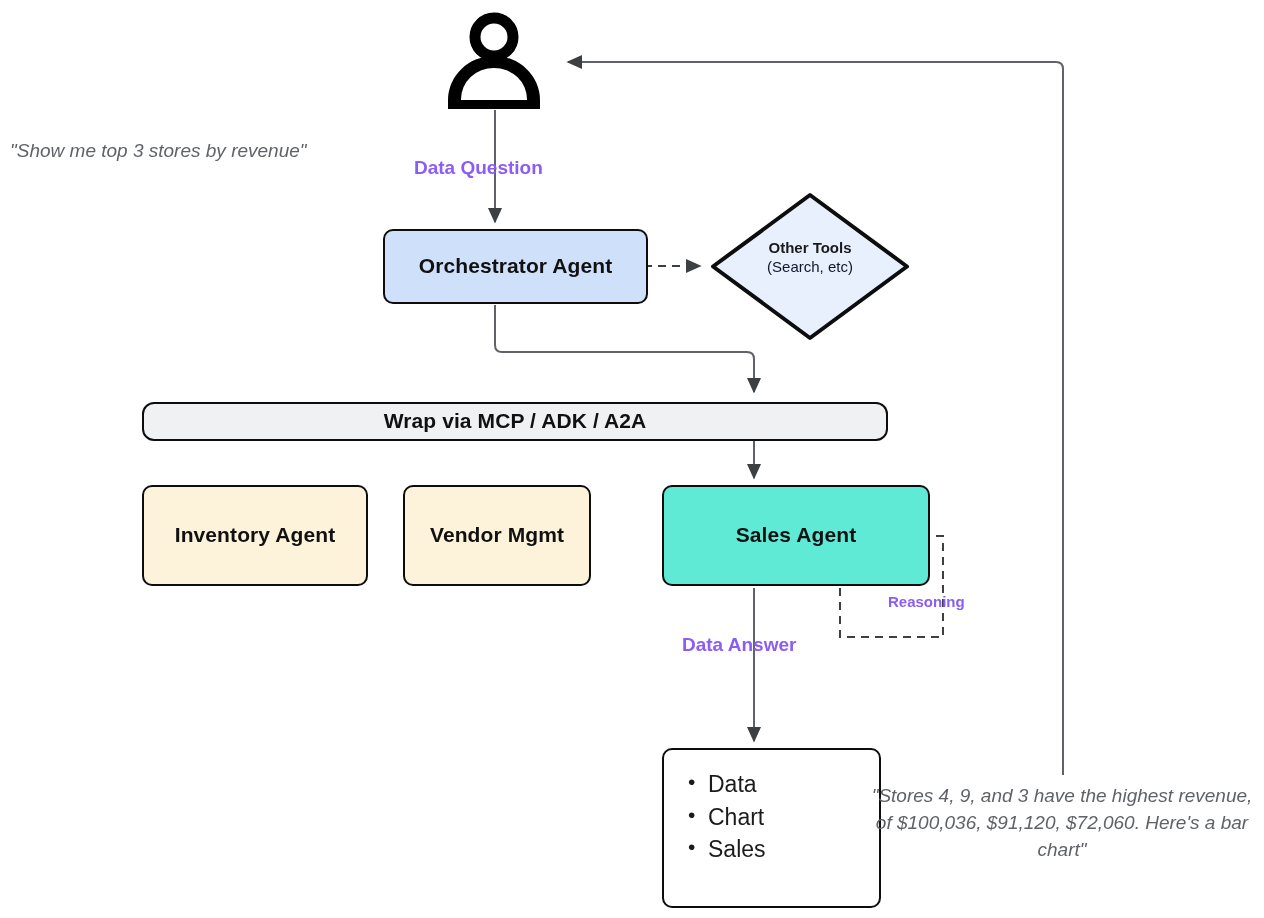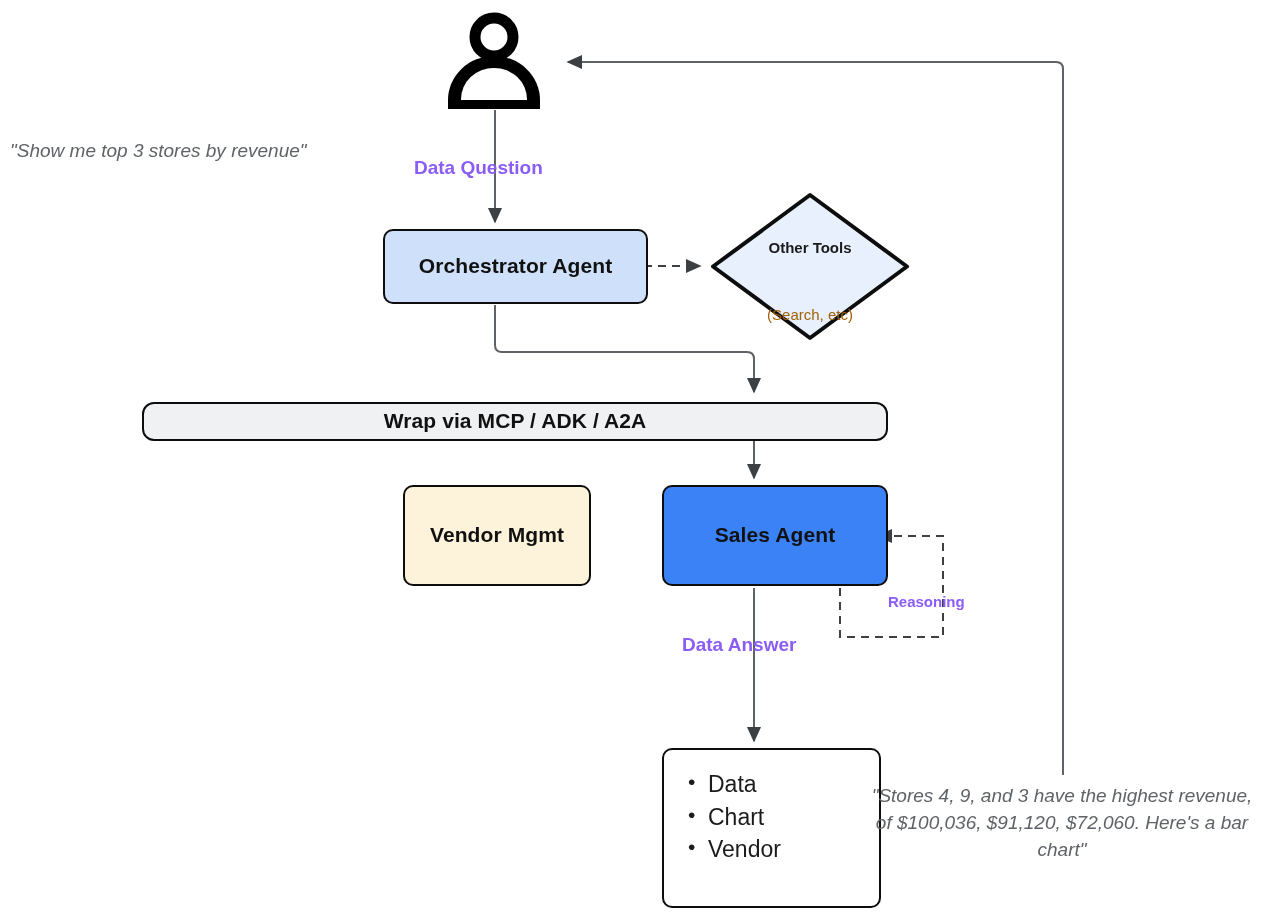--- a/index.html
+++ b/index.html
@@ -82,23 +82,23 @@
   #vendor-node {
     left: 383px;
     top: 485px;
     width: 188px;
     height: 101px;
     background: #fcf3da;
   }
   #sales-node {
     left: 642px;
     top: 485px;
-    width: 226px;
+    width: 268px;
     height: 101px;
-    background: #3b82f6;
+    background: #5eead4;
   }
 
   #output-node {
     left: 642px;
     top: 748px;
     width: 219px;
     height: 160px;
     background: #ffffff;
     display: block;
     padding: 18px 0 0 22px;
@@ -143,22 +143,21 @@
   }
   .diamond-title {
     display: block;
     font-weight: bold;
     font-size: 15px;
     color: #1a1a1a;
   }
   .diamond-sub {
     display: block;
     font-size: 15px;
-    color: #a16207;
-    margin-top: 48px;
+    color: #0f172a;
   }
 
   
   .edge-label {
     position: absolute;
     font-weight: bold;
     font-size: 19px;
     color: #8b5cf6;
     white-space: nowrap;
   }
@@ -244,34 +243,37 @@
     <div class="diamond-text">
       <span class="diamond-title">Other Tools</span>
       <span class="diamond-sub">(Search, etc)</span>
     </div>
   </div>
 
   <div class="node" id="mcp-node">
     <span class="node-label">Wrap via MCP / ADK / A2A</span>
   </div>
 
+  <div class="node" id="inventory-node">
+    <span class="node-label">Inventory Agent</span>
+  </div>
 
   <div class="node" id="vendor-node">
     <span class="node-label">Vendor Mgmt</span>
   </div>
 
   <div class="node" id="sales-node">
     <span class="node-label">Sales Agent</span>
   </div>
 
   <div class="node" id="output-node">
     <ul class="output-list">
       <li>Data</li>
       <li>Chart</li>
-      <li>Vendor</li>
+      <li>Sales</li>
     </ul>
   </div>
 
   <div class="edge-label" id="label-data-question">Data Question</div>
   <div class="edge-label" id="label-data-answer">Data Answer</div>
   <div class="edge-label" id="label-reasoning">Reasoning</div>
 
   <div class="quote" id="quote-user">"Show me top 3 stores by revenue"</div>
   <div class="quote" id="quote-answer">"Stores 4, 9, and 3 have the highest revenue, of $100,036, $91,120, $72,060. Here's a bar chart"</div>
 

